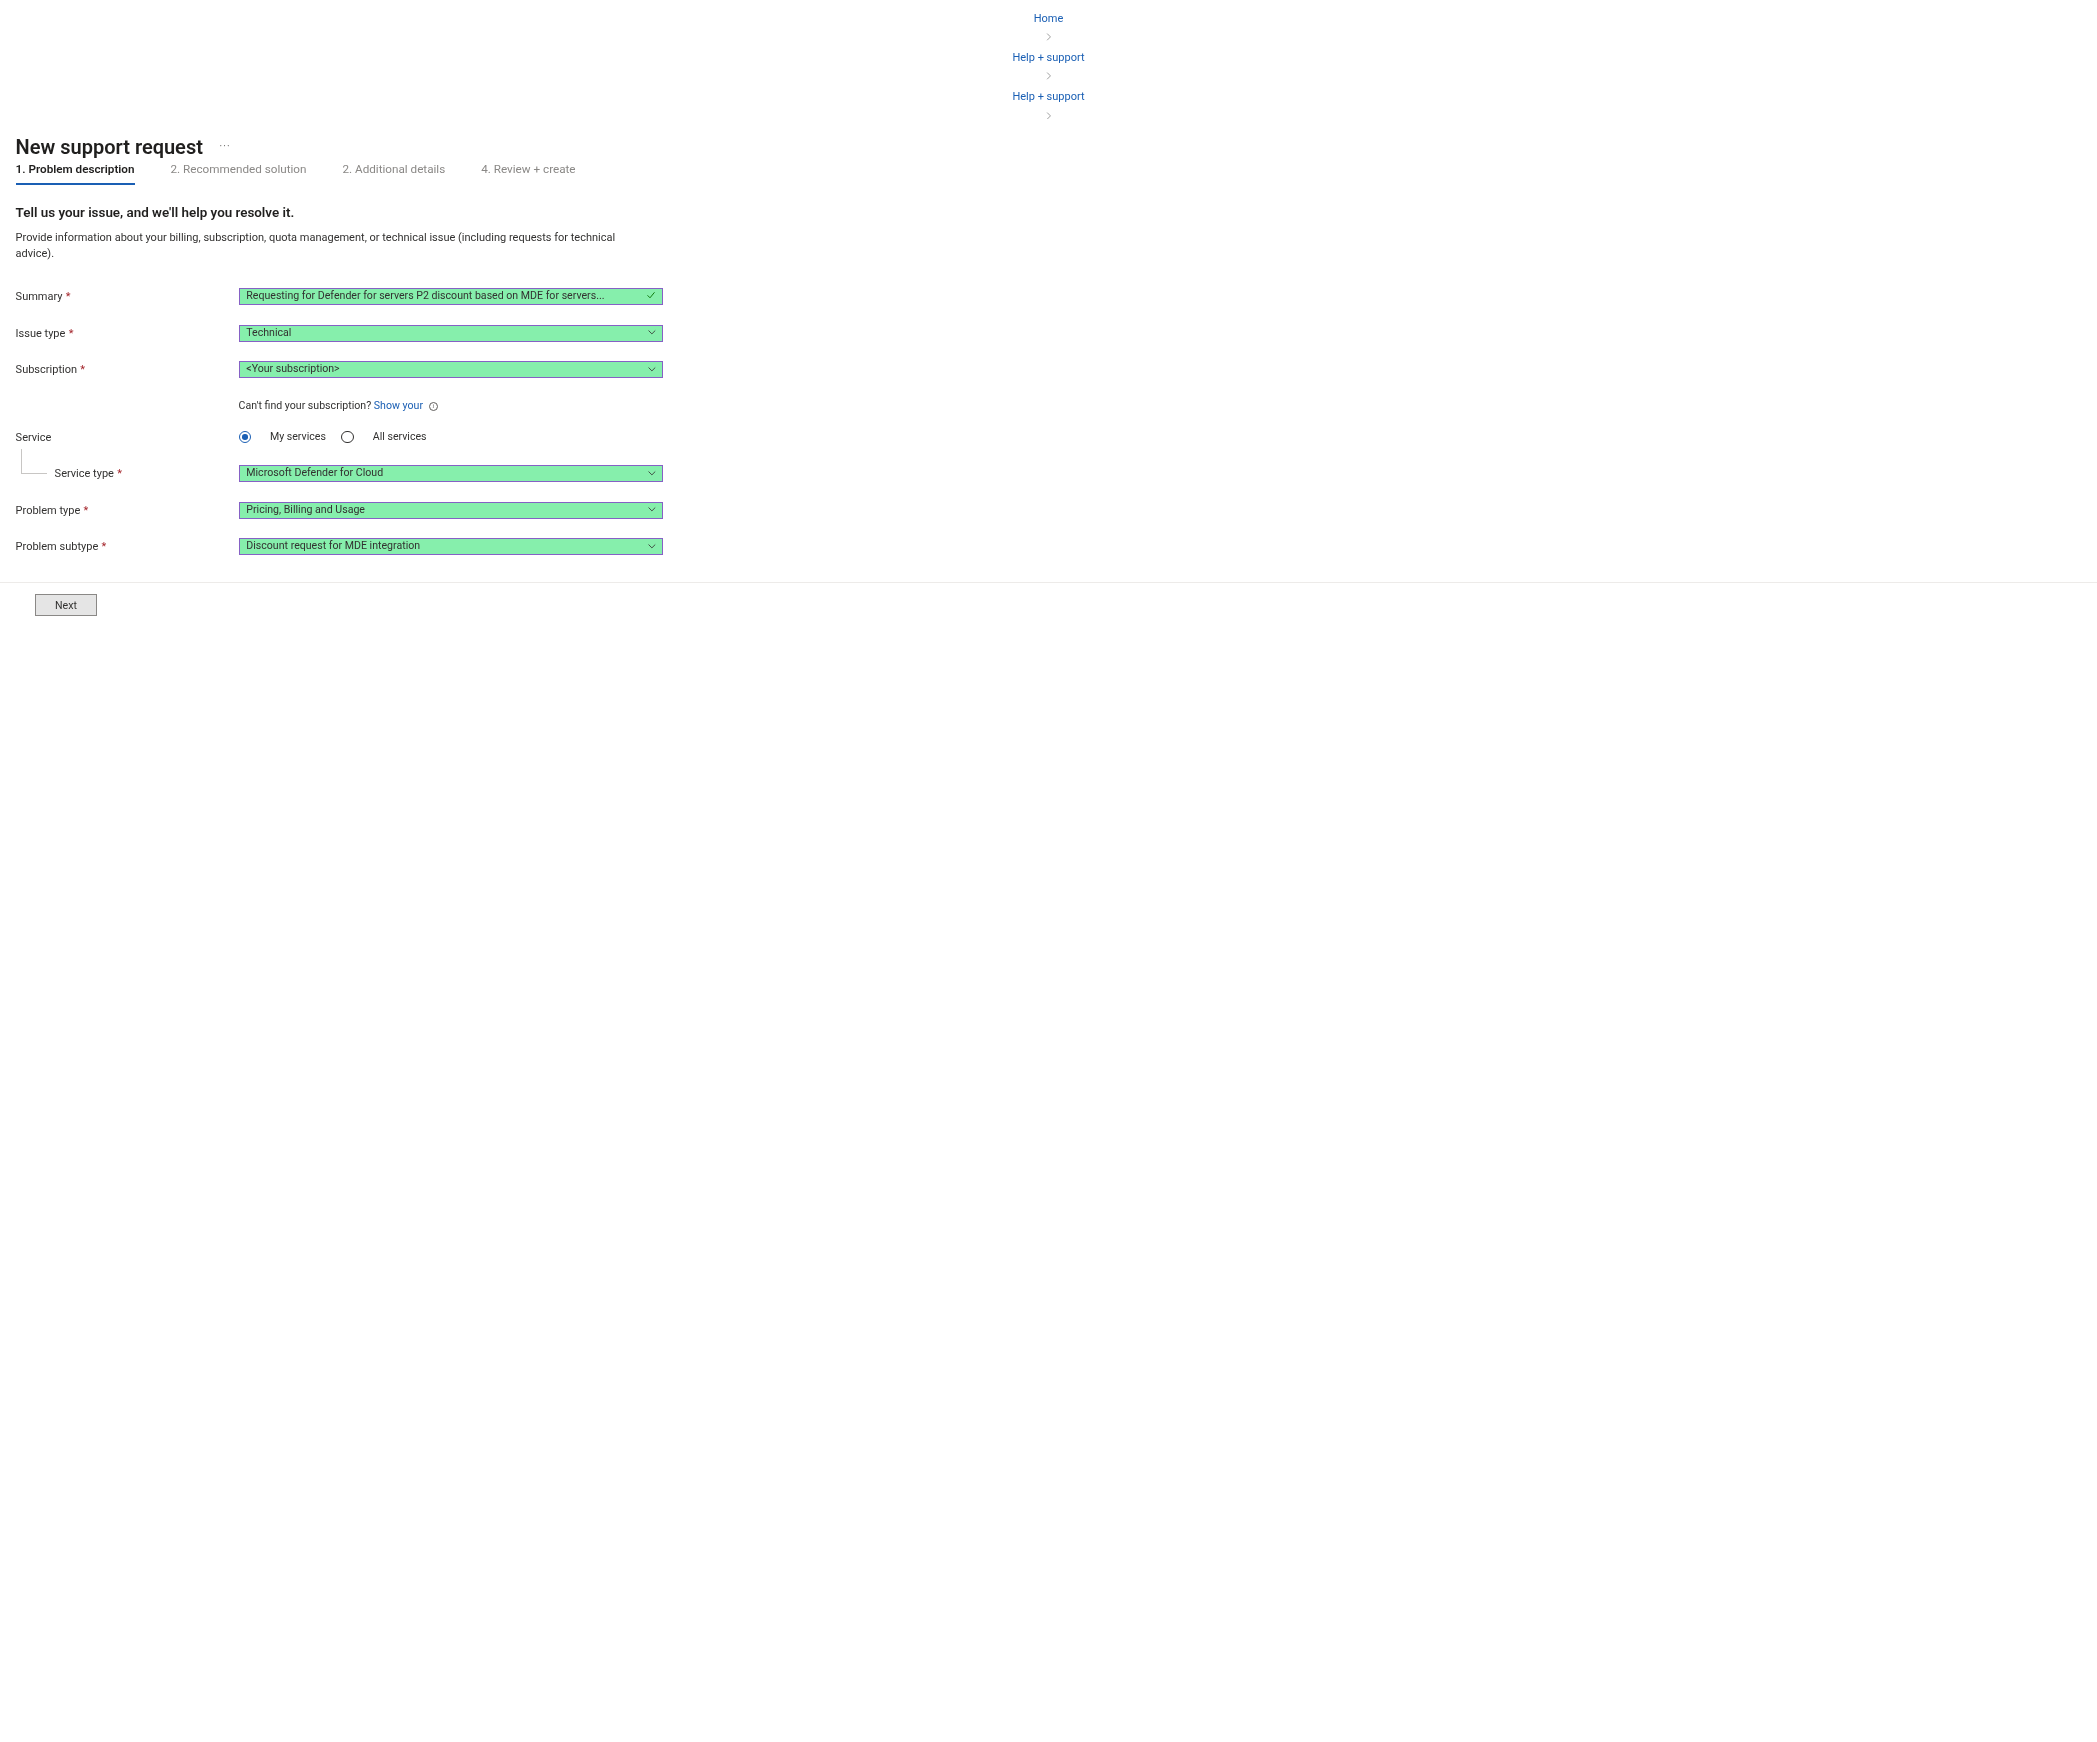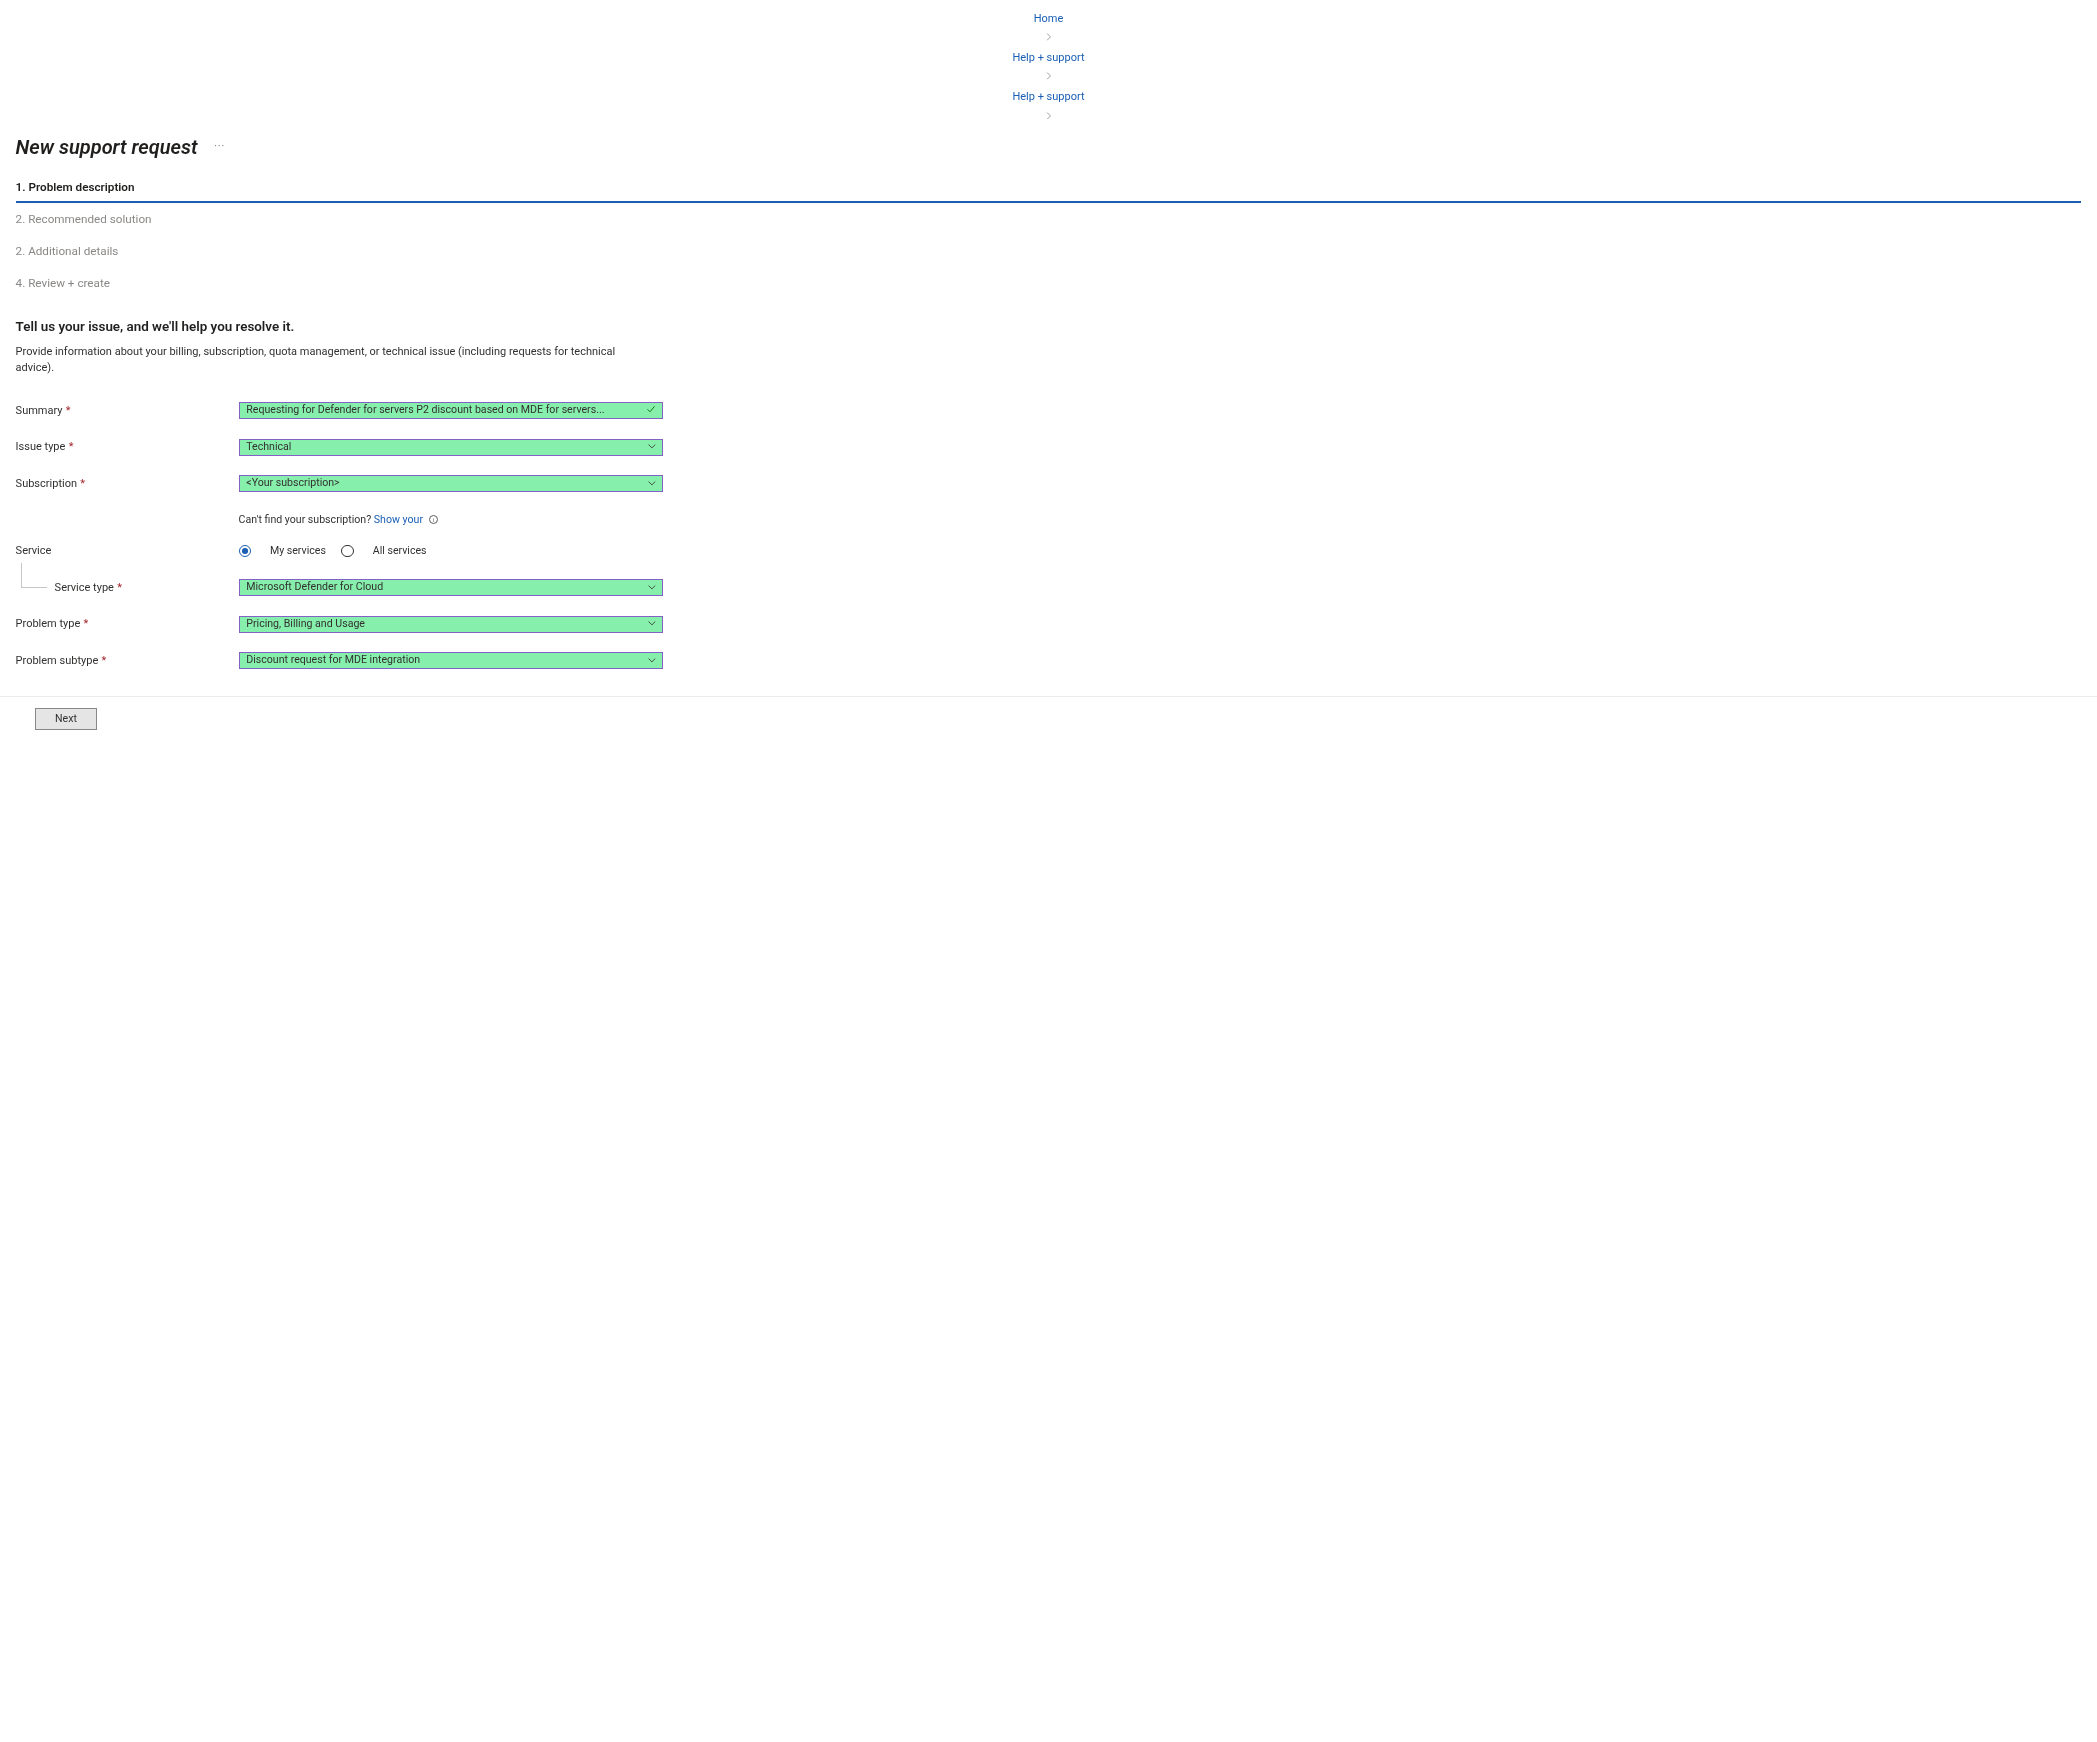--- a/index.html
+++ b/index.html
@@ -28,42 +28,39 @@
   }
   .breadcrumb .sep {
     color: #8a8a8a;
     font-size: 9px;
   }
   
   .title-row {
     display: flex;
     align-items: center;
     gap: 13.4px;
-    margin-bottom: 18px;
-    font-style: italic;
   }
   h1.page-title {
     font-size: 20px;
     font-weight: 600;
     color: #201f1e;
   }
   .more-dots {
     color: #605e5c;
     font-size: 10px;
     letter-spacing: 1.1px;
     padding: 2.2px 3.3px;
     cursor: pointer;
   }
   
   .tabs {
     display: flex;
-    gap: 8px;
+    gap: 36px;
     border-bottom: 0;
     margin-bottom: 19px;
-    flex-direction: column;
   }
   .tab {
     font-size: 11.7px;
     color: #8a8886;
     padding-bottom: 5.6px;
     cursor: pointer;
     border-bottom: 2.2px solid transparent;
   }
   .tab.active {
     color: #201f1e;

